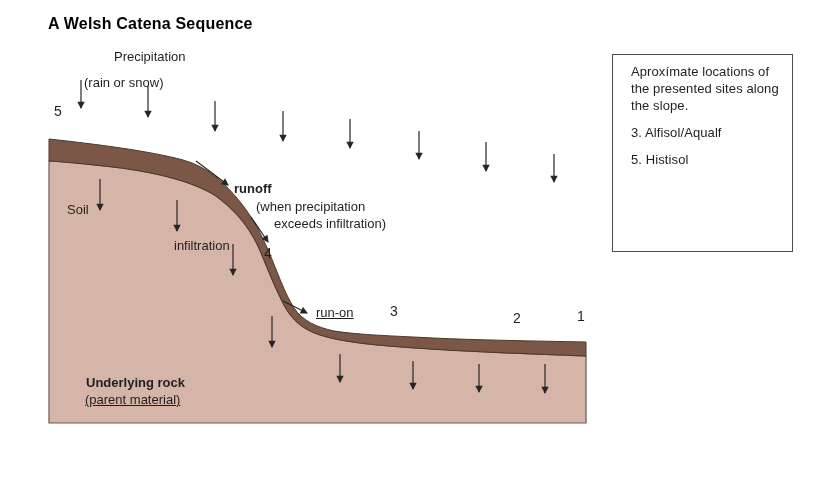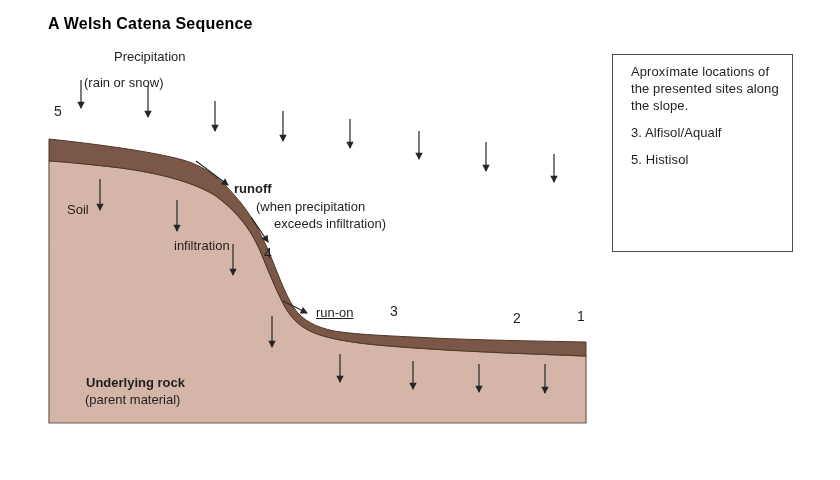--- a/index.html
+++ b/index.html
@@ -115,21 +115,21 @@
 
   <div class="lbl" style="left:174px;top:238px;">infiltration</div>
 
   <div class="lbl" style="left:316px;top:305px;text-decoration:underline;">run-on</div>
 
   <div class="num" style="left:390px;top:304px;">3</div>
   <div class="num" style="left:513px;top:311px;">2</div>
   <div class="num" style="left:577px;top:309px;">1</div>
 
   <div class="lbl" style="left:86px;top:375px;font-weight:bold;">Underlying rock</div>
-  <div class="lbl" style="left:85px;top:392px;">(parent material)</div>
+  <div class="lbl" style="left:85px;top:392px;text-decoration:underline;">(parent material)</div>
 
   <div class="legend-box">
     <p class="legend-intro">Aproxímate locations of the presented sites along the slope.</p>
     <div class="legend-item">3. Alfisol/Aqualf</div>
     <div class="legend-item">5. Histisol</div>
   </div>
 
 </div>
 
 </body></html>

